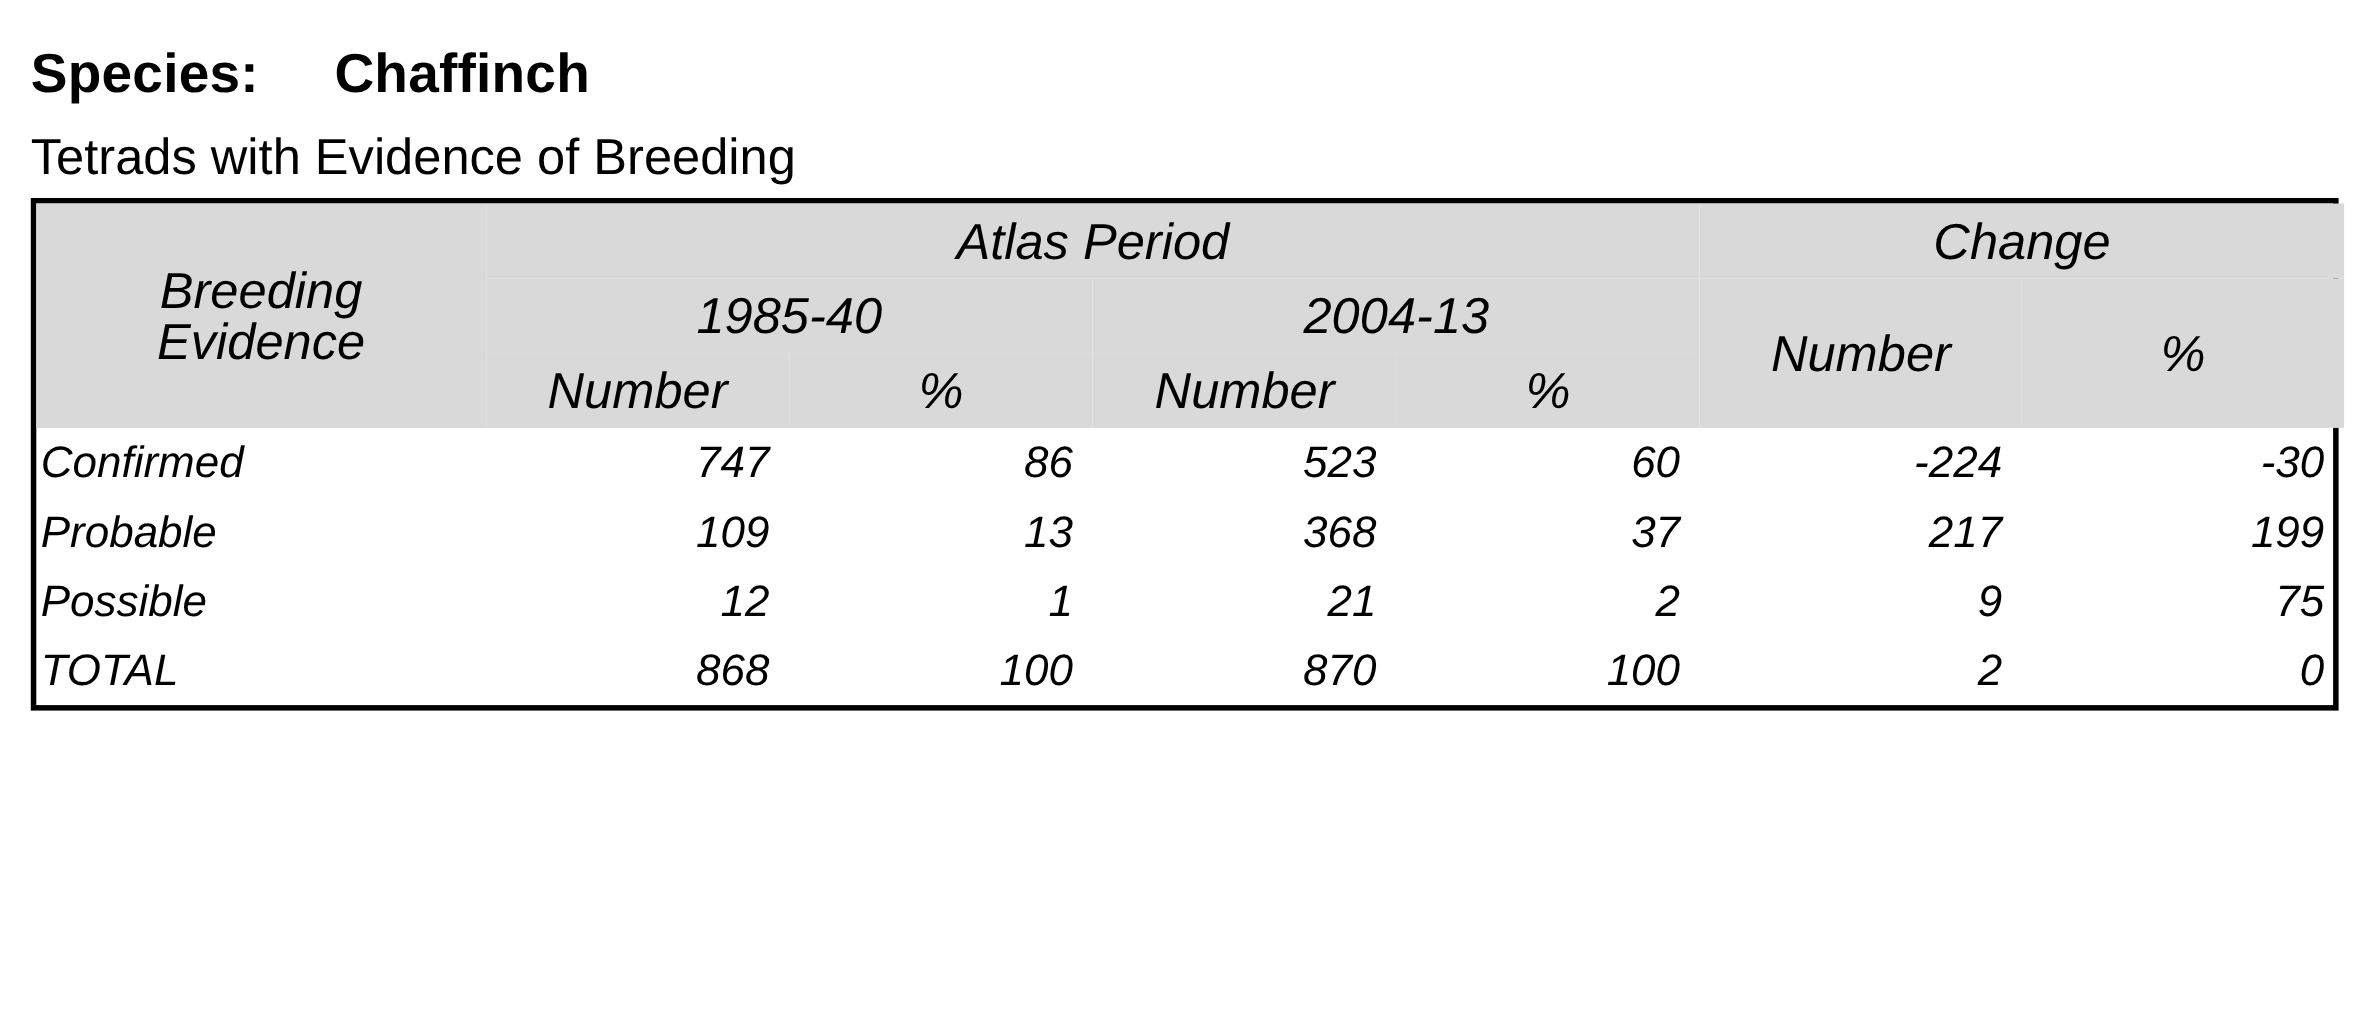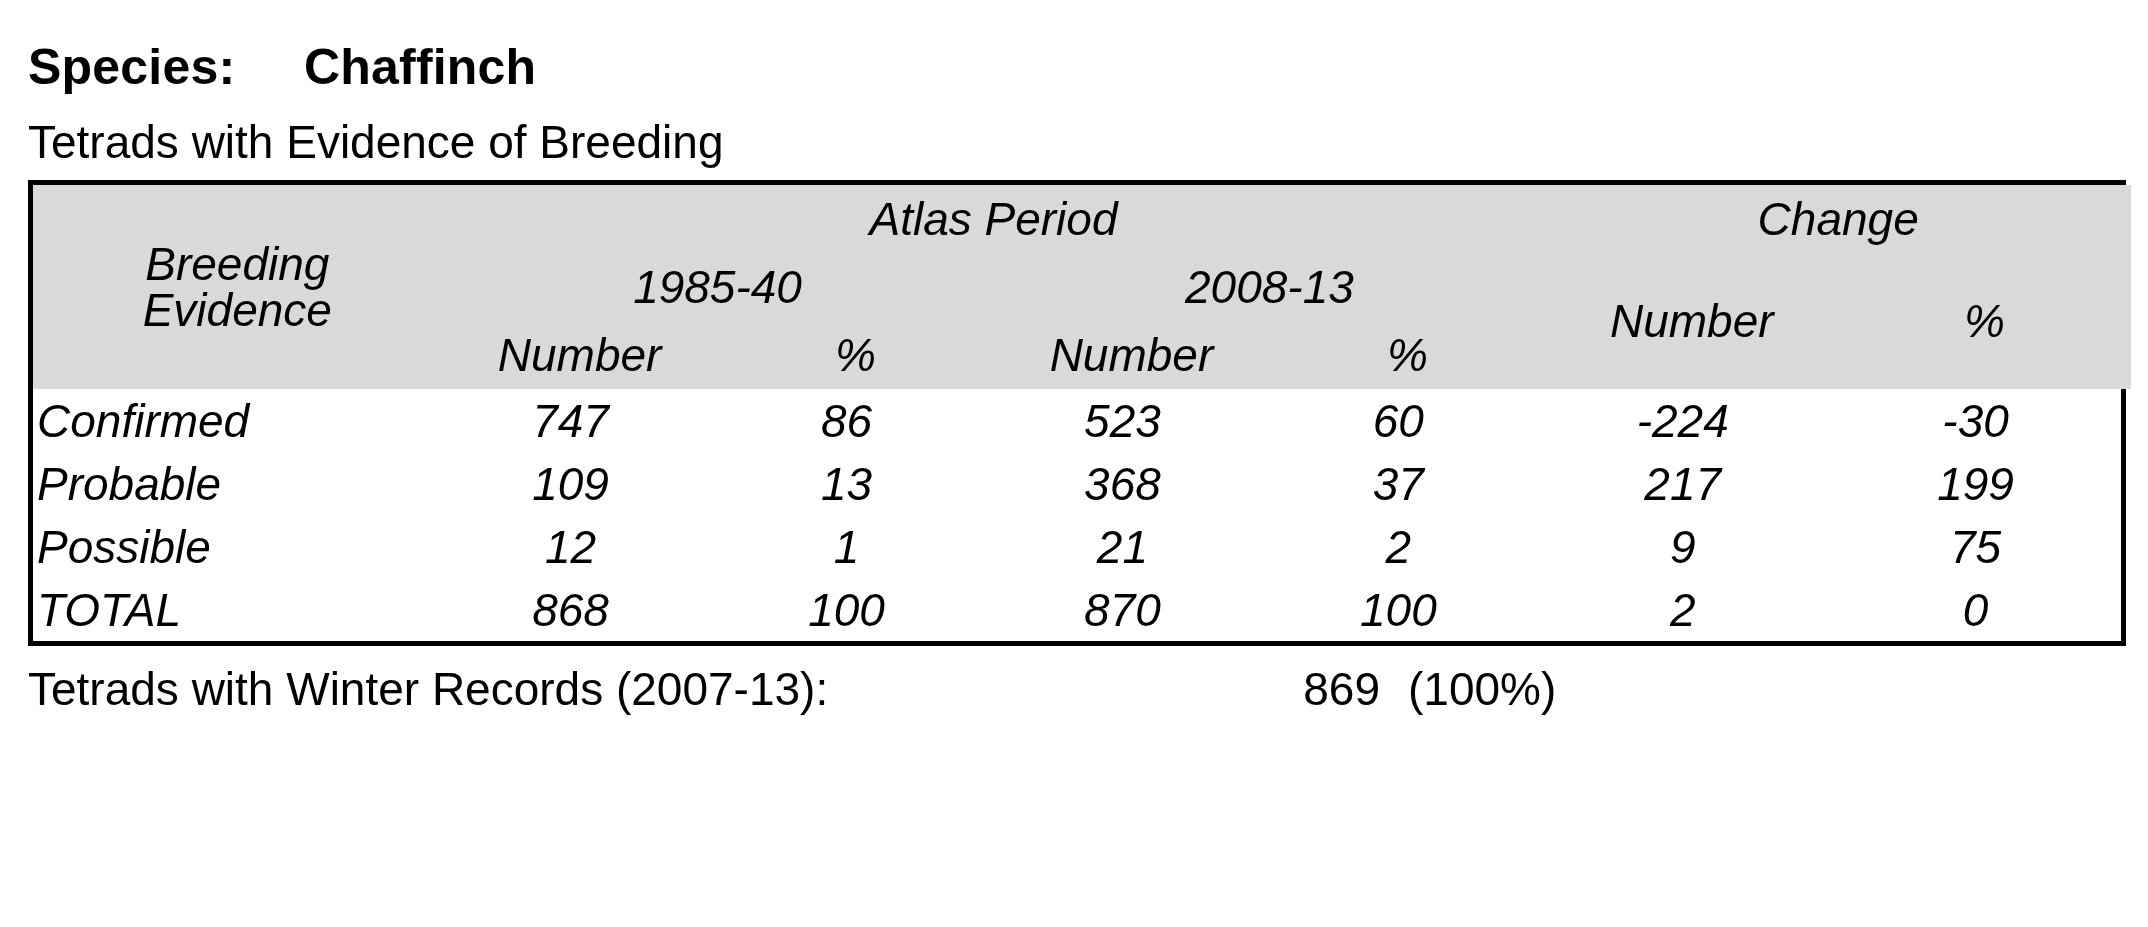--- a/index.html
+++ b/index.html
@@ -101,29 +101,29 @@
     border-right: 3px dotted #000;
   }
   .hdr-grey-line {
     border-right: 2px solid #999;
   }
 
   
   .bodyrow td {
     height: 63px;
     vertical-align: middle;
-    font-size: 46px;
+    font-size: 40px;
   }
   .cell-label {
     text-align: left;
     padding-left: 4px !important;
     border-right: 5px solid #000;
   }
   .num {
-    text-align: center;
+    text-align: right;
     padding-right: 18px !important;
   }
   .dot-right {
     border-right: 3px dotted #000;
   }
   .solid-right {
     border-right: 5px solid #000;
   }
   .top-body {
     border-top: 5px solid #000;
@@ -176,21 +176,21 @@
       <tr>
         <th class="hdr hdr-evidence" rowspan="3">
           <div>Breeding</div>
           <div>Evidence</div>
         </th>
         <th class="hdr hdr-mid hdr-sep-right" colspan="4">Atlas Period</th>
         <th class="hdr hdr-mid" colspan="2">Change</th>
       </tr>
       <tr>
         <th class="hdr hdr-mid hdr-sep-thin" colspan="2">1985-40</th>
-        <th class="hdr hdr-mid hdr-sep-right" colspan="2">2008-13</th>
+        <th class="hdr hdr-mid hdr-sep-right" colspan="2">2004-13</th>
         <th class="hdr hdr-grey-line" rowspan="2">Number</th>
         <th class="hdr" rowspan="2">%</th>
       </tr>
       <tr>
         <th class="hdr hdr-dot">Number</th>
         <th class="hdr hdr-sep-thin">%</th>
         <th class="hdr hdr-dot">Number</th>
         <th class="hdr hdr-sep-right">%</th>
       </tr>
     </thead>
@@ -228,19 +228,14 @@
         <td class="num solid-right">100</td>
         <td class="num dot-right">870</td>
         <td class="num solid-right">100</td>
         <td class="num dot-right">2</td>
         <td class="num">0</td>
       </tr>
     </tbody>
   </table>
   </div>
 
-  <div class="footer">
-    <span class="footer-label">Tetrads with Winter Records (2007-13):</span>
-    <span class="footer-num">869</span>
-    <span class="footer-pct">(100%)</span>
-  </div>
 
 </div>
 
 </body></html>

